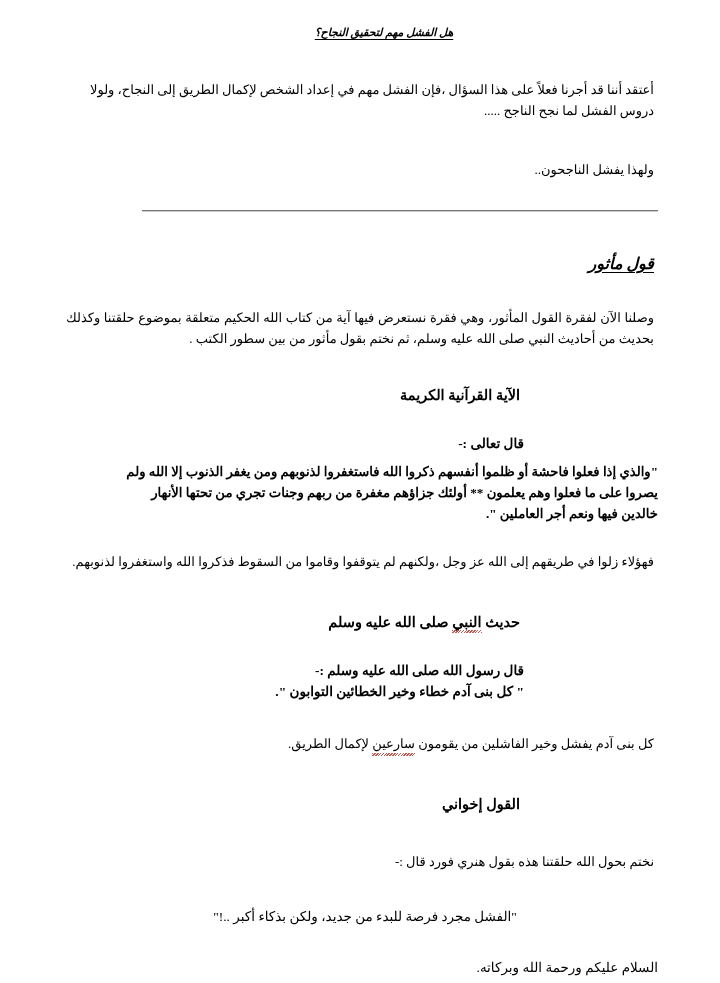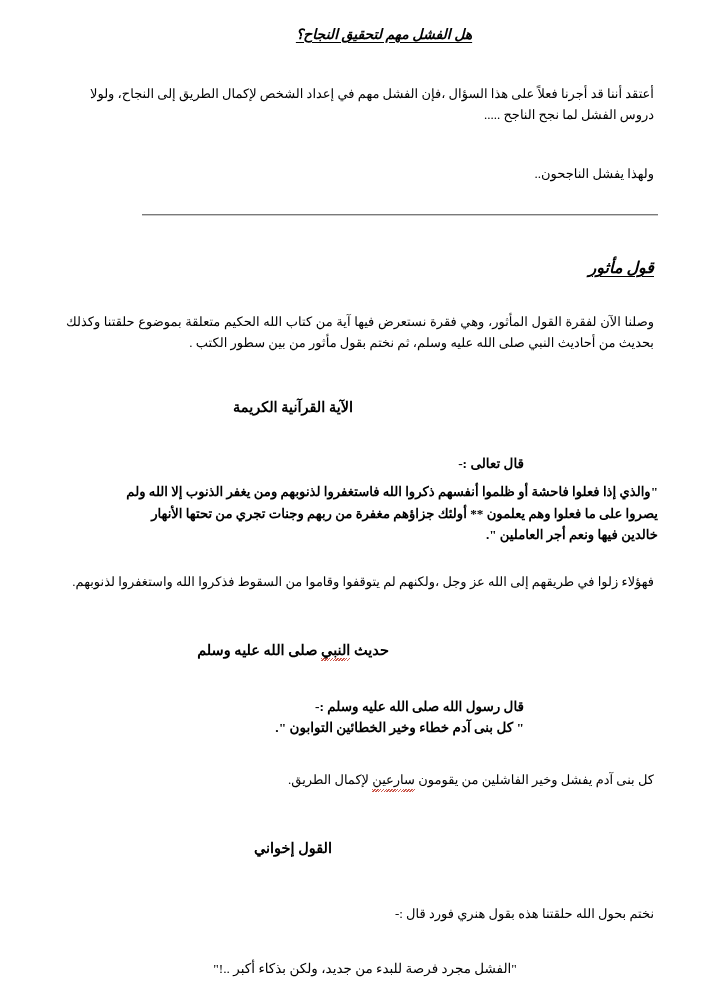--- a/index.html
+++ b/index.html
@@ -27,43 +27,43 @@
     right: 62px;
     left: 62px;
     top: 14px;
   }
 
   
   .doc-title {
     text-align: center;
     font-weight: bold;
     font-style: italic;
-    font-size: 14px;
+    font-size: 11px;
     line-height: 1.5;
     text-decoration: underline;
     text-underline-offset: 3px;
     margin: 10px 0 0 0;
     padding-left: 48px;
     letter-spacing: 0.3px;
   }
   .section-script {
     font-weight: bold;
     font-style: italic;
     font-size: 16px;
     text-decoration: underline;
     text-underline-offset: 3px;
     text-align: right;
     margin: 0;
     padding-right: 4px;
   }
   .section-bold {
     font-weight: bold;
     font-size: 14.5px;
-    text-align: center;
-    margin: 12px;
+    text-align: right;
+    margin: 4px;
     padding-right: 134px;
   }
   .lead-bold {
     font-weight: bold;
     font-size: 13.5px;
     text-align: right;
     margin: 0;
     padding-right: 134px;
     line-height: 1.55;
   }

